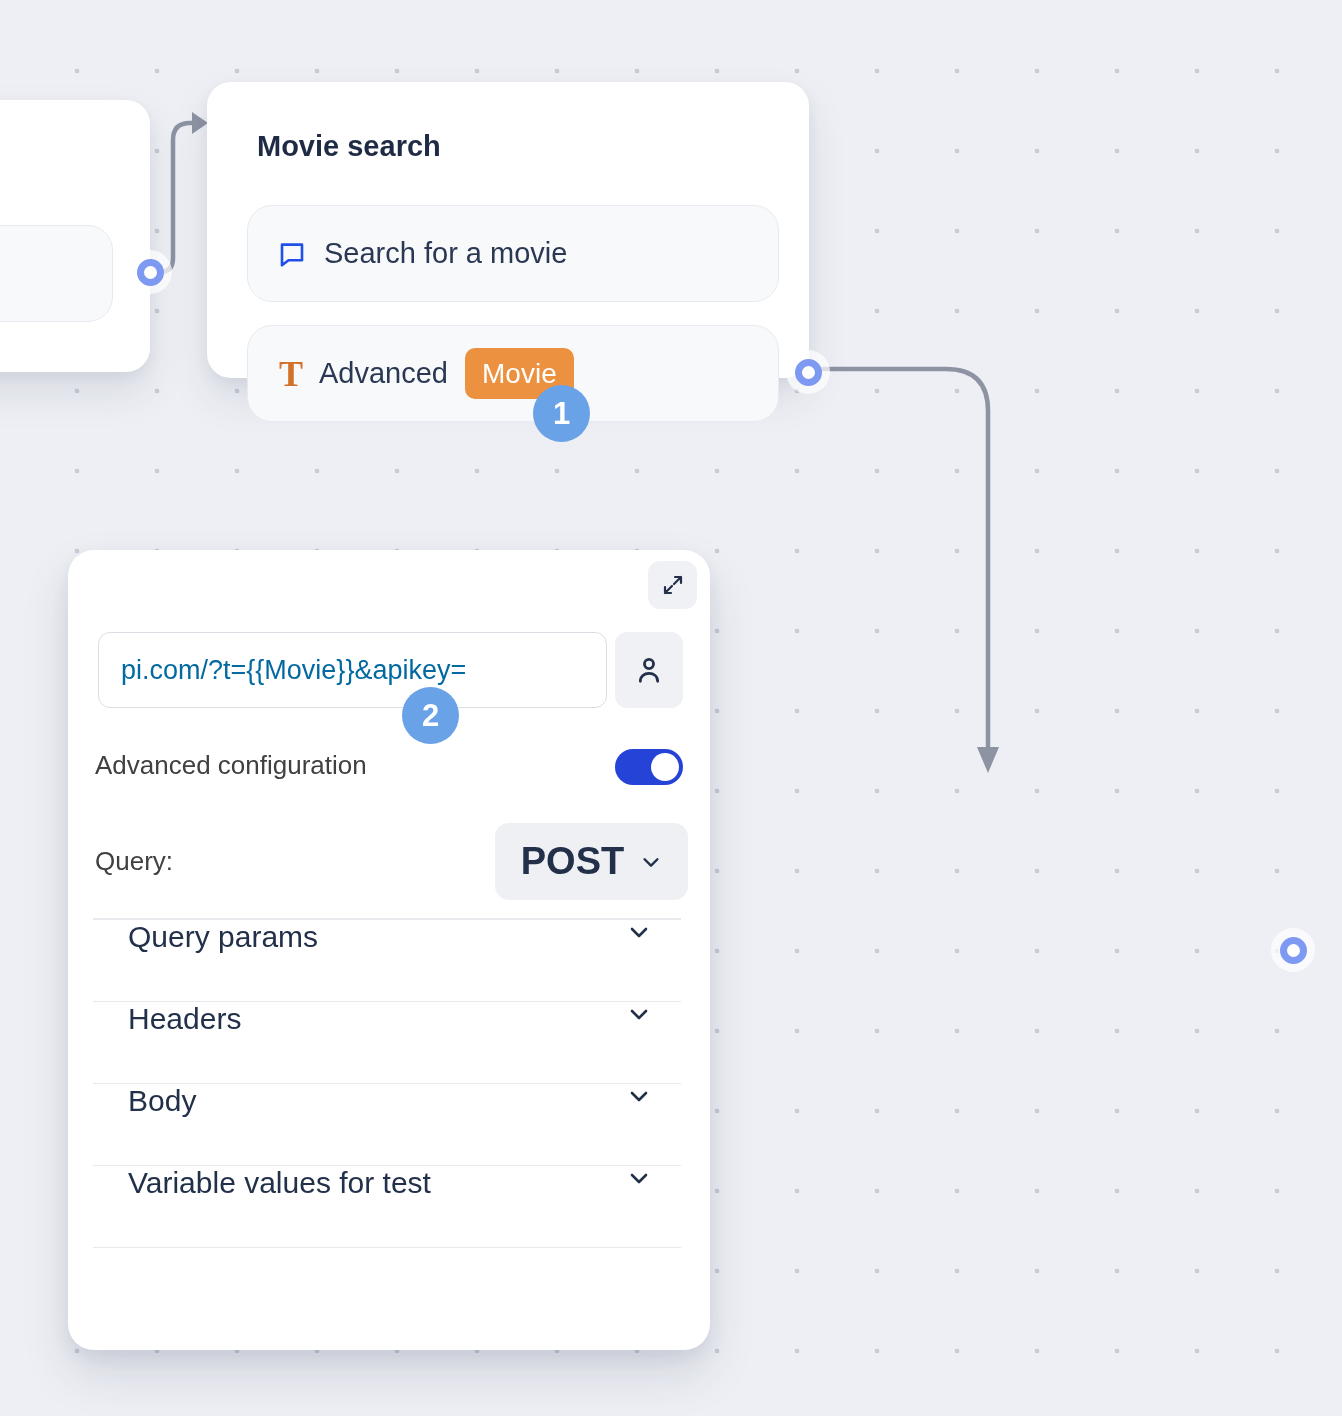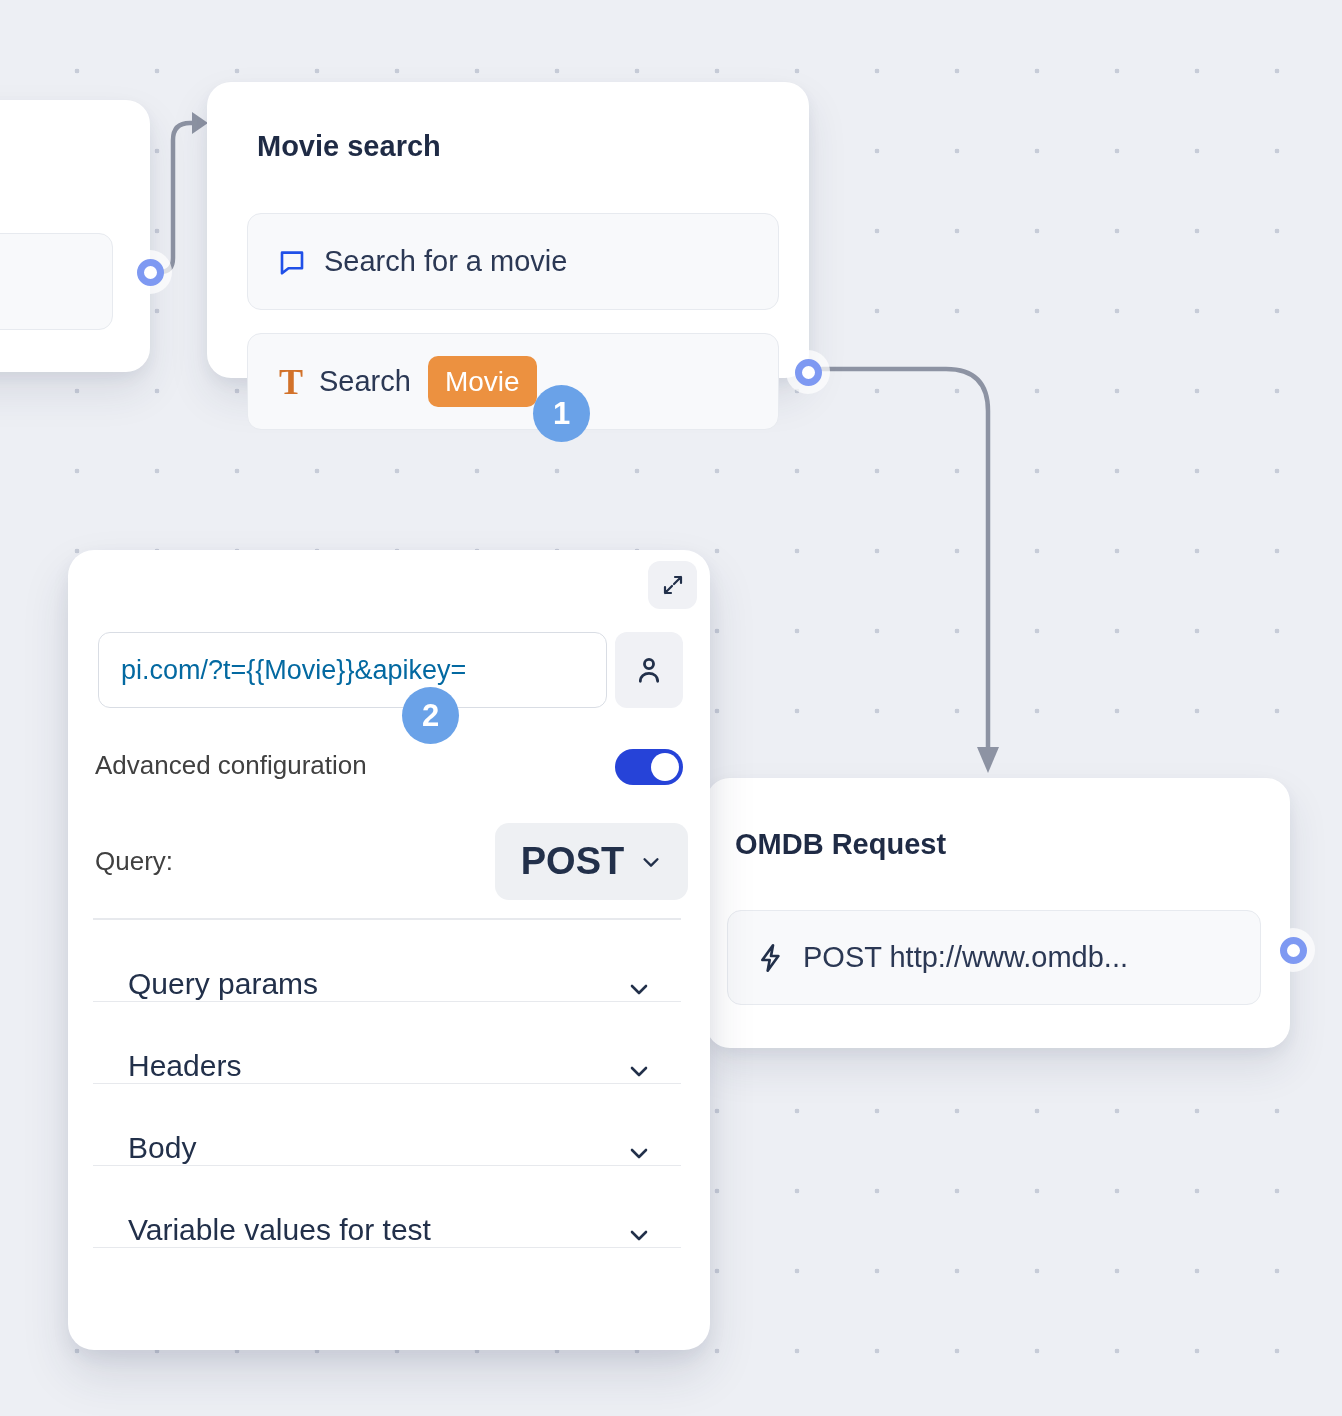--- a/index.html
+++ b/index.html
@@ -12,22 +12,22 @@
     background-size:80px 80px;background-position:37px 31px;
   }
   .card{
     position:absolute;background:#fff;border-radius:24px;
     box-shadow:0 20px 40px rgba(35,45,80,.10),0 6px 14px rgba(35,45,80,.06);
   }
   .node-title{
     position:absolute;font-size:29px;font-weight:700;color:#1f2b45;white-space:nowrap;
   }
   .node-item{
-    position:absolute;background:#f8f9fb;border:1.5px solid #e7eaef;border-radius:14px;
-    display:flex;align-items:center;font-size:29px;color:#2b3854;white-space:nowrap;margin-top:8px;
+    position:absolute;background:#f8f9fb;border:1.5px solid #e7eaef;border-radius:25px;
+    display:flex;align-items:center;font-size:29px;color:#2b3854;white-space:nowrap;
   }
   .icon{display:inline-flex;align-items:center;justify-content:center;flex:0 0 auto;}
   .chip{
     background:#ec9140;color:#fff;border-radius:10px;padding:6px 17px;font-size:28px;line-height:1.4;
   }
   .step-badge{
     position:absolute;width:57px;height:57px;border-radius:50%;background:#6aa2e8;color:#fff;
     display:flex;align-items:center;justify-content:center;font-size:31px;font-weight:700;z-index:9;
   }
   .port{
@@ -50,21 +50,21 @@
   .row-label{position:absolute;font-size:26px;color:#404040;white-space:nowrap;}
   .toggle{
     position:absolute;left:547px;top:199px;width:68px;height:36px;border-radius:18px;background:#2643d8;
   }
   .toggle .knob{position:absolute;right:4px;top:4px;width:28px;height:28px;border-radius:50%;background:#fff;}
   .dropdown{
     position:absolute;left:427px;top:273px;width:193px;height:77px;background:#eef0f3;border-radius:14px;
     display:flex;align-items:center;justify-content:center;gap:16px;font-size:38px;font-weight:700;color:#22304a;
   }
   .divider{position:absolute;left:25px;width:588px;height:1.5px;background:#e7e9ed;}
-  .acc{position:absolute;left:25px;width:588px;height:82px;display:flex;align-items:flex-end;
+  .acc{position:absolute;left:25px;width:588px;height:82px;display:flex;align-items:flex-start;
        justify-content:space-between;border-bottom:1.5px solid #e7e9ed;padding:0 30px 0 35px;}
   .acc .lbl{font-size:30px;color:#22304a;white-space:nowrap;}
   .test-btn{
     position:absolute;left:28px;top:728px;width:588px;height:80px;background:#2643d8;border:none;
     border-radius:14px;color:#fff;font-size:30px;font-weight:700;font-family:"Liberation Sans",sans-serif;
     display:flex;align-items:center;justify-content:center;
   }
   .serifT{font-family:"Liberation Serif",serif;font-weight:600;font-size:36px;color:#d2722a;line-height:1;}
   svg{display:block;}
 </style>
@@ -94,42 +94,31 @@
       <span class="icon" style="margin-right:17px;">
         <svg width="30" height="30" viewBox="0 0 24 24" fill="none" stroke="#2050e8" stroke-width="2.1" stroke-linejoin="round">
           <path d="M4 4.5h16v12.5H9.2L4 21z"></path>
         </svg>
       </span>
       <span>Search for a movie</span>
     </div>
 
     <div class="node-item" style="left:40px;top:243px;width:532px;height:97px;padding-left:31px;">
       <span class="icon serifT" style="margin-right:16px;">T</span>
-      <span style="margin-right:17px;">Search</span>
+      <span style="margin-right:17px;">Advanced</span>
       <span class="chip">Movie</span>
     </div>
   </div>
 
   <div class="step-badge" style="left:533px;top:385px;">1</div>
 
   <div class="port" style="left:786px;top:350px;">
     <div class="ring"></div>
   </div>
 
-  <div class="card" style="left:706px;top:778px;width:584px;height:270px;z-index:4;">
-    <div class="node-title" style="left:29px;top:50px;">OMDB Request</div>
-    <div class="node-item" style="left:21px;top:124px;width:534px;height:95px;padding-left:27px;">
-      <span class="icon" style="margin-right:16px;">
-        <svg width="32" height="32" viewBox="0 0 24 24" fill="none" stroke="#22304a" stroke-width="2" stroke-linejoin="round">
-          <path d="M13.5 2.5 L5.5 13.5 h5.5 l-1.5 8 L17.5 10.5 h-5.5 z"></path>
-        </svg>
-      </span>
-      <span>POST http://www.omdb...</span>
-    </div>
-  </div>
 
   <svg style="position:absolute;left:690px;top:936px;z-index:5;" width="20" height="28" viewBox="0 0 20 28">
     <polyline points="3,2 15,14 3,26" fill="#fff" stroke="#d2d7de" stroke-width="2.5" stroke-linejoin="round"></polyline>
   </svg>
 
   <div class="port" style="left:1271px;top:928px;">
     <div class="ring"></div>
   </div>
 
   <div class="panel">

